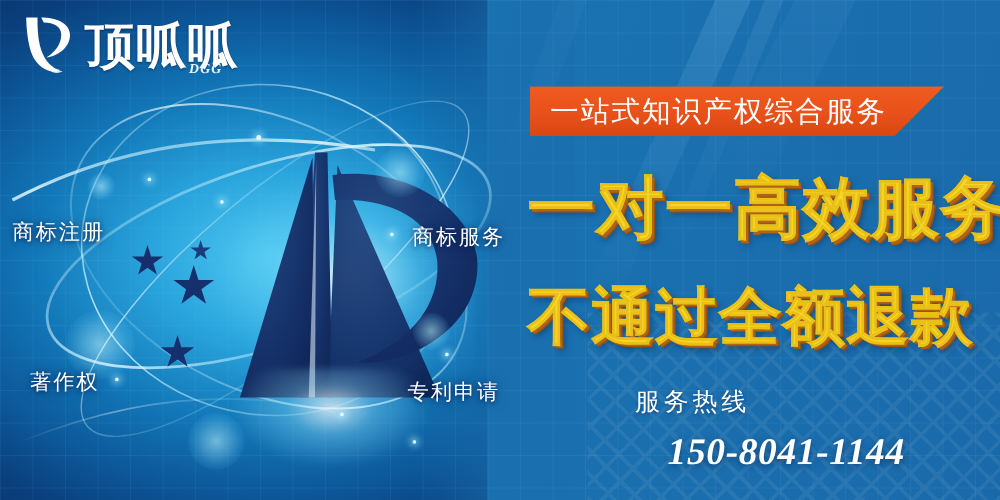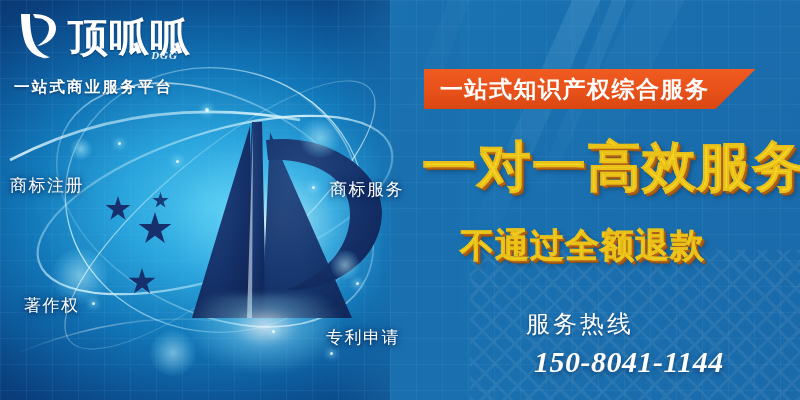--- a/index.html
+++ b/index.html
@@ -161,37 +161,37 @@
     color: #ffffff;
     font-size: 17px;
     letter-spacing: 1.5px;
     font-family: "DejaVu Sans", "Liberation Sans", sans-serif;
     text-shadow: 0 1px 4px rgba(0,25,70,.85), 0 0 10px rgba(0,30,80,.5);
     white-space: nowrap;
   }
   .svc-tm-reg  { left: 10px;  top: 174px; }
   .svc-tm-svc  { left: 330px; top: 178px; }
   .svc-copy    { left: 24px;  top: 294px; }
-  .svc-patent  { left: 326px; top: 302px; margin-top: 24px; }
+  .svc-patent  { left: 326px; top: 302px; }
 
   
   .ribbon {
     position: absolute;
     left: 424px; top: 69px;
     height: 40px;
     padding: 0 46px 0 16px;
     display: flex; align-items: center;
     background: linear-gradient(180deg, #ef5b20 0%, #e8511a 55%, #d94711 100%);
     clip-path: polygon(0 0, 100% 0, calc(100% - 40px) 100%, 0 100%);
     box-shadow: 0 2px 6px rgba(0,20,50,.35);
   }
   .ribbon-text {
     color: #ffffff;
     font-size: 23px;
-    font-weight: bold;
+    font-weight: normal;
     letter-spacing: 1.5px;
     font-family: "DejaVu Sans", "Liberation Sans", sans-serif;
     white-space: nowrap;
     text-align: center;
   }
 
   .headline {
     position: absolute;
     left: 422px;
     font-family: "DejaVu Sans", "Liberation Sans", sans-serif;
@@ -200,27 +200,27 @@
     letter-spacing: 1px;
     white-space: nowrap;
     line-height: 1;
     text-shadow:
       2px 2px 0 #b0621a,
       3px 3px 0 #95500f,
       4px 4px 5px rgba(10,40,80,.5);
     -webkit-text-stroke: 0.6px #e8c017;
   }
   .headline-1 { top: 140px; font-size: 54px; }
-  .headline-2 { top: 228px; font-size: 34px; margin-left: 38px; }
+  .headline-2 { top: 228px; font-size: 50px; }
 
   .hotline-label {
     position: absolute;
-    left: 526px; top: 308px;
-    color: #ffffff;
-    font-size: 24px;
+    left: 508px; top: 308px;
+    color: #ffffff;
+    font-size: 20px;
     letter-spacing: 3px;
     font-family: "DejaVu Sans", "Liberation Sans", sans-serif;
     text-shadow: 0 1px 3px rgba(0,25,70,.55);
     text-align: center;
   }
   .hotline-number {
     position: absolute;
     left: 534px; top: 345px;
     color: #ffffff;
     font-size: 30px;
@@ -316,21 +316,20 @@
                  C 28 47, 22 41, 19 32 C 16 23, 16 12, 16 6 Z" fill="#ffffff"></path>
         <path d="M19 6 C 30 6, 42 10, 42 20 C 42 31, 31 37, 23 38
                  C 30 34, 35 27, 35 20 C 35 13, 29 10, 21 10 Z" fill="#ffffff"></path>
         <path d="M21 41 C 25 45, 30 48, 36 49 C 31 52, 24 50, 21 41 Z" fill="#ffffff" opacity=".85"></path>
       </svg>
       <div class="logo-wordmark">顶呱呱</div>
     </div>
     <div style="position:relative; height:0;">
       <div class="logo-dgg" style="position:absolute; right:26px; top:-13px;font-style:italic;">DGG</div>
     </div>
-    <div class="logo-tagline">一站式商业服务平台</div>
   </div>
 
   <div class="svc svc-tm-svc">商标服务</div>
   <div class="svc svc-tm-reg">商标注册</div>
   <div class="svc svc-copy">著作权</div>
   <div class="svc svc-patent">专利申请</div>
 
   <div class="ribbon">
     <span class="ribbon-text">一站式知识产权综合服务</span>
   </div>

